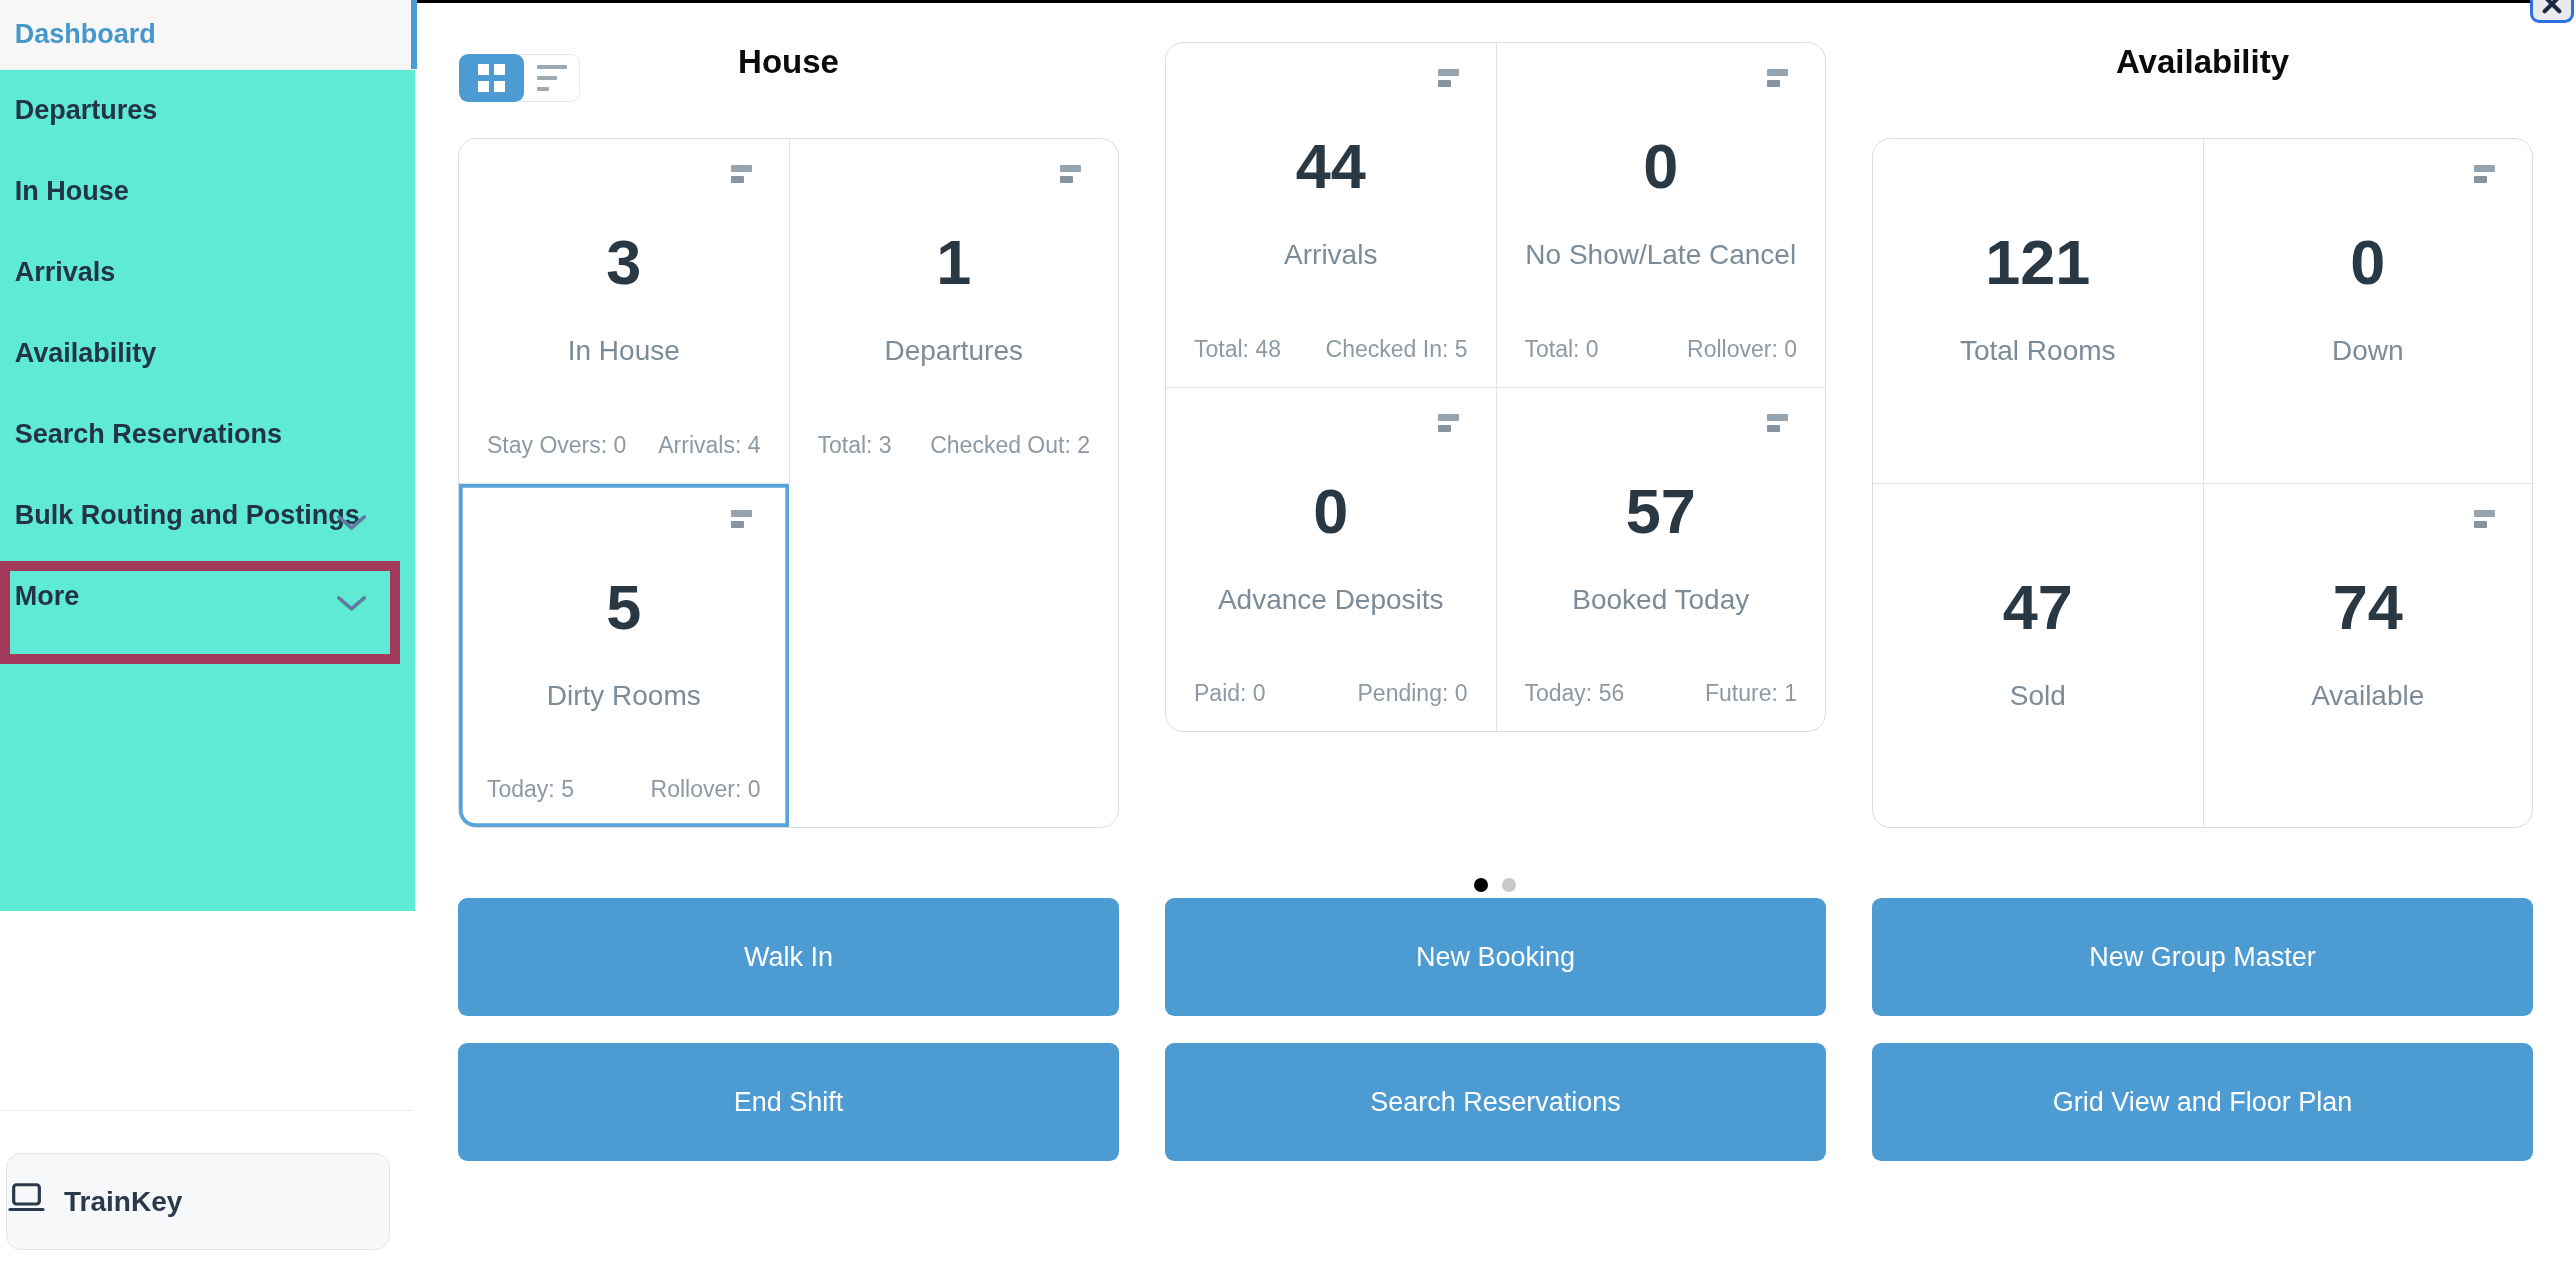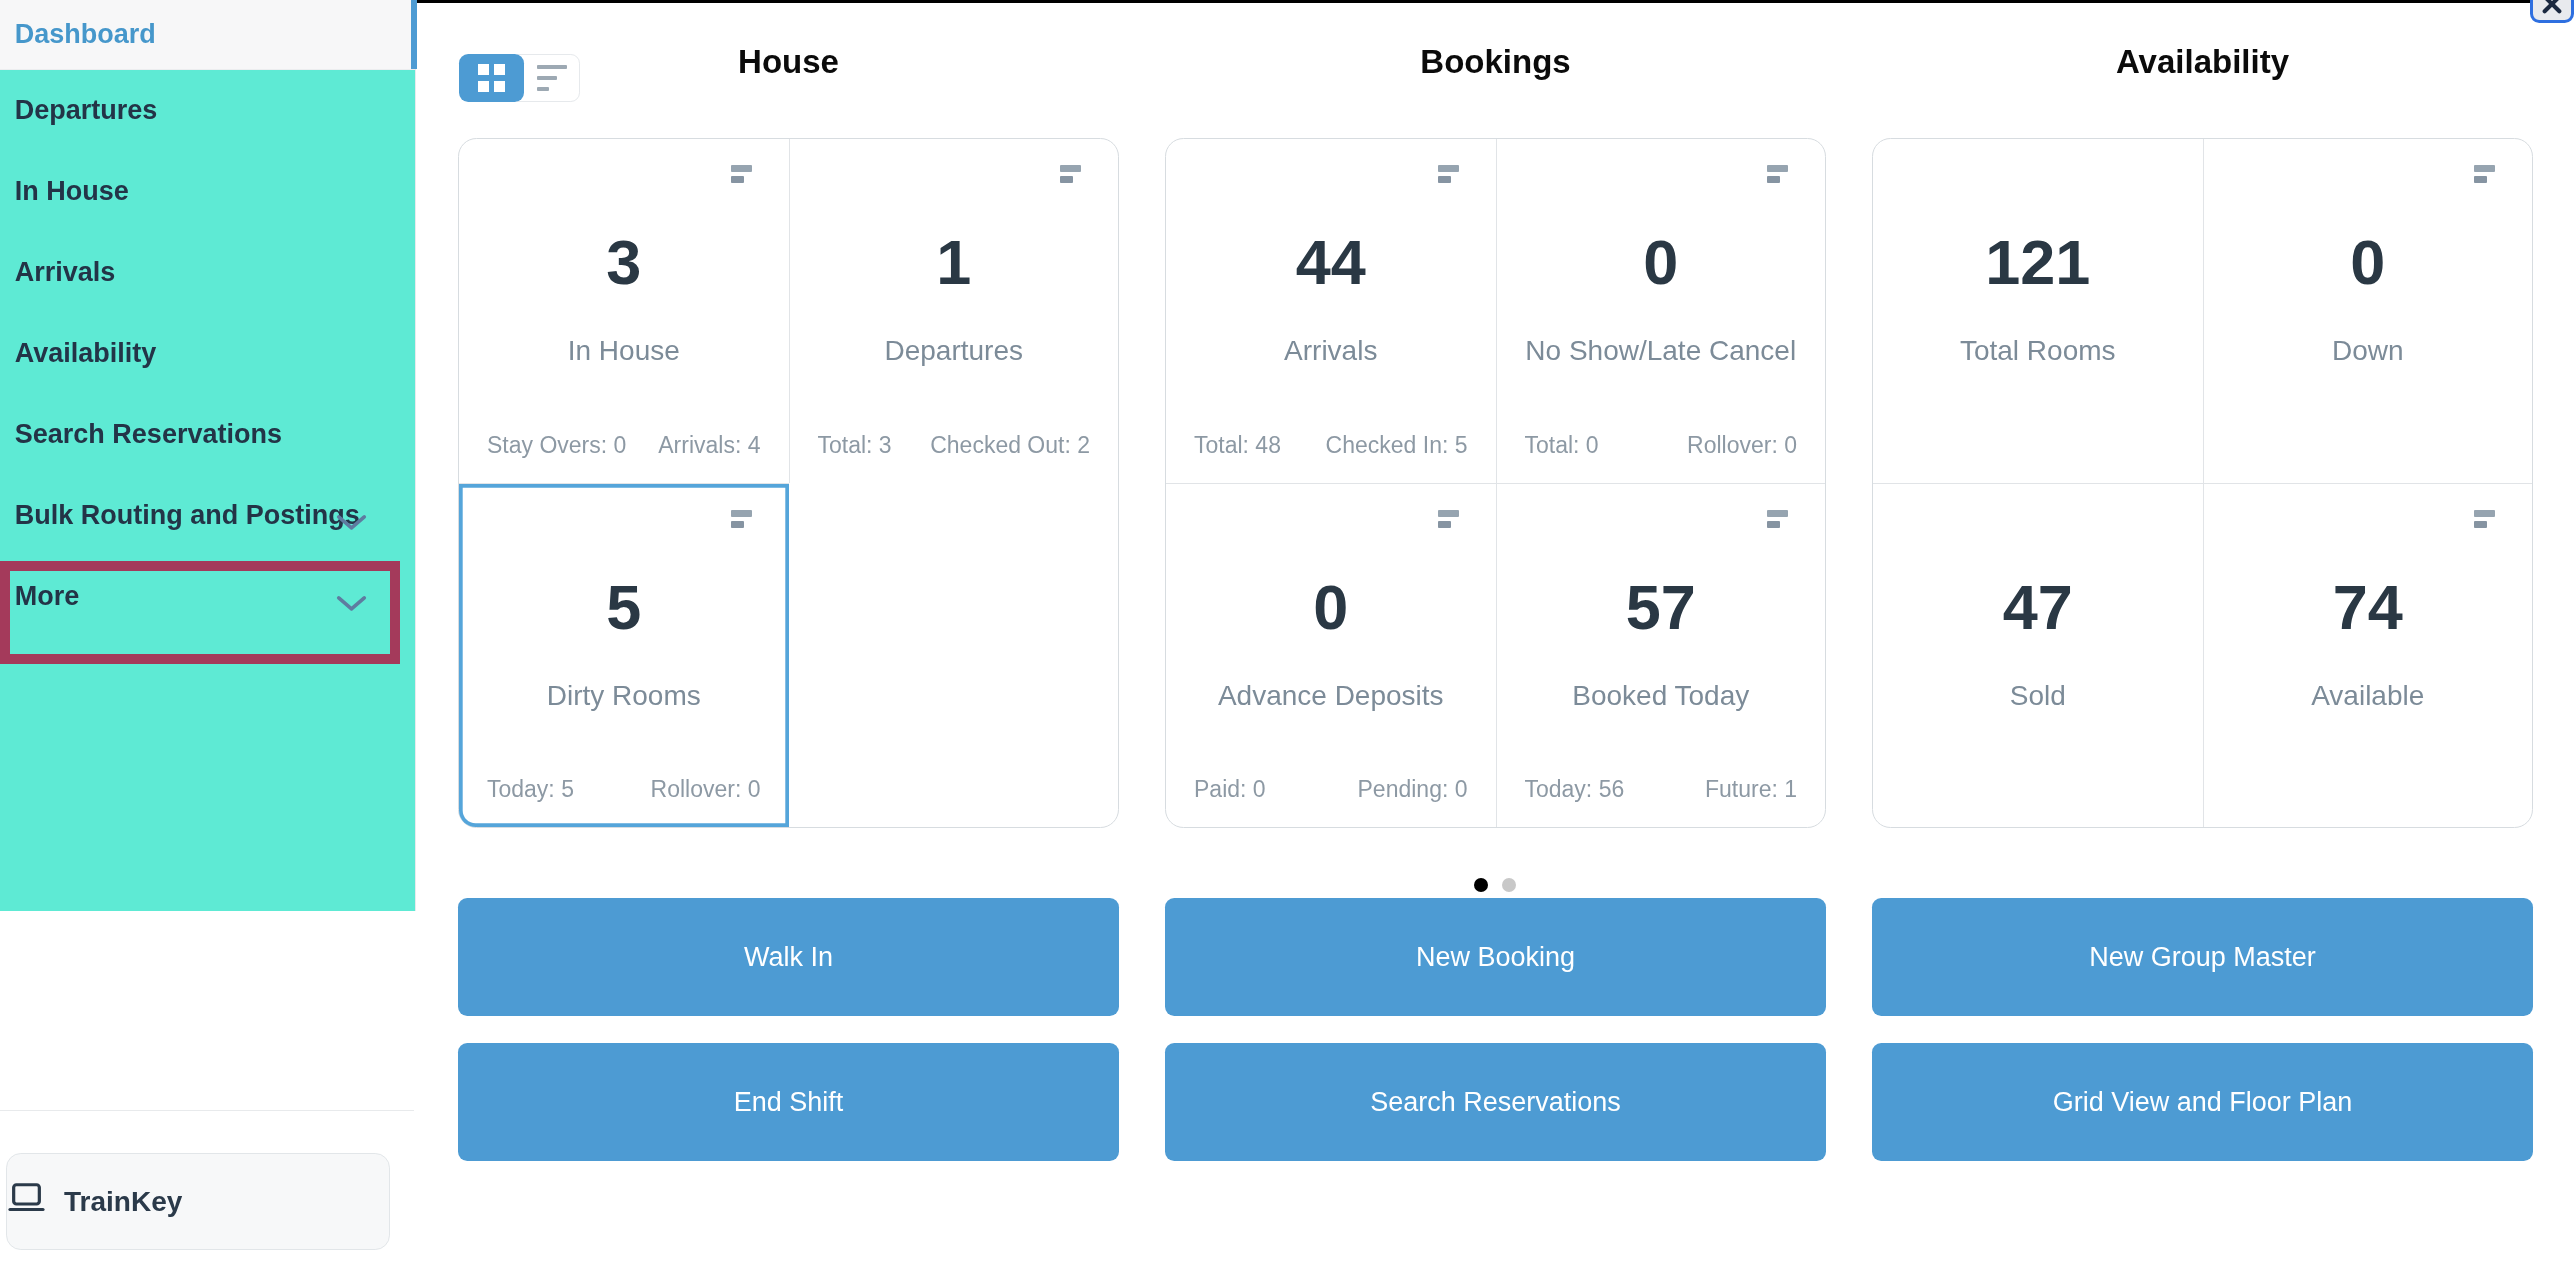--- a/index.html
+++ b/index.html
@@ -204,21 +204,20 @@
             <div class="lbl">Dirty Rooms</div>
             <div class="stats">
               <span>Today: 5</span>
               <span>Rollover: 0</span>
             </div>
           </div>
         </div>
       </section>
 
       <section class="col">
-        <h2>Bookings</h2>
         <div class="group">
           <div class="cell">
             <span class="opt">
                 <i></i>
                 <i></i>
               </span>
             <div class="num">44</div>
             <div class="lbl">Arrivals</div>
             <div class="stats">
               <span>Total: 48</span>

